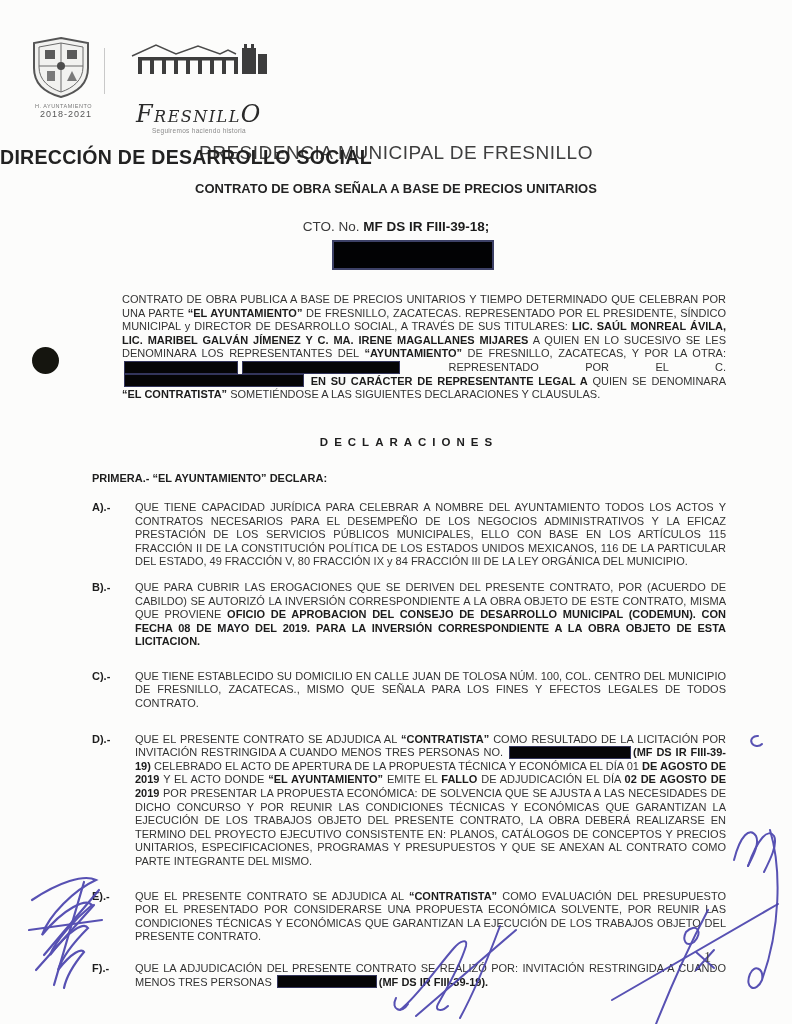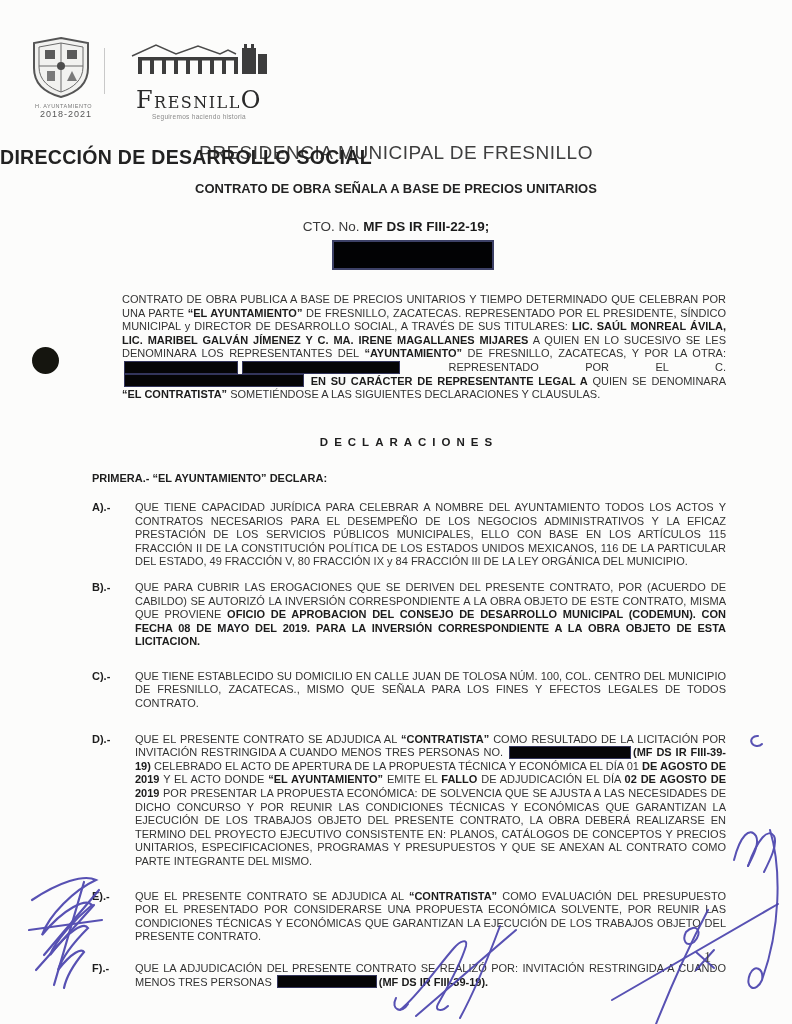--- a/index.html
+++ b/index.html
@@ -10,21 +10,21 @@
     color:#333;
     -webkit-font-smoothing:antialiased;
   }
   .b{font-weight:bold;color:#1b1b1b;}
   
   .crest{position:absolute;left:22px;top:36px;width:70px;text-align:right;}
   .crest .cap1{font-size:5.5px;color:#777;letter-spacing:.5px;margin-top:1px;}
   .crest .cap2{font-size:9px;color:#555;letter-spacing:1px;}
   .logo-divider{position:absolute;left:104px;top:48px;width:1px;height:46px;background:#c9c9c9;}
   .brand{position:absolute;left:114px;top:40px;width:170px;text-align:center;}
-  .brand .wordmark{font-family:"DejaVu Serif","Liberation Serif",serif;color:#2a2a2a;letter-spacing:1.5px;line-height:1;margin-top:6px;white-space:nowrap;}
+  .brand .wordmark{font-family:"DejaVu Serif","Liberation Serif",serif;color:#2a2a2a;letter-spacing:1.5px;line-height:1;margin-top:20px;white-space:nowrap;font-style:italic;}
   .brand .wm-big{font-size:24px;}
   .brand .wm-small{font-size:16px;}
   .brand .tagline{font-size:6.5px;color:#8a8a8a;margin-top:1px;letter-spacing:.3px;}
   
   .h-title{position:absolute;left:0;top:106px;width:100%;text-align:center;font-size:19px;color:#3e3e3e;letter-spacing:.5px;margin-top:36px;}
   .h-subtitle{position:absolute;left:0;top:146px;width:100%;text-align:left;font-size:19.5px;font-weight:bold;color:#222;letter-spacing:.3px;}
   .h-doctype{position:absolute;left:0;top:181px;width:100%;text-align:center;font-size:13px;font-weight:bold;color:#242424;}
   .h-cto{position:absolute;left:0;top:219px;width:100%;text-align:center;font-size:13.5px;color:#3a3a3a;}
   .cto-redact{position:absolute;left:332px;top:240px;width:158px;height:26px;background:#020204;border:2px solid #3c4066;}
   
@@ -88,21 +88,21 @@
     <rect x="127" y="4" width="3" height="5" fill="#3d3d3d"></rect>
     <rect x="134" y="14" width="9" height="20" fill="#3d3d3d"></rect>
   </svg>
   <div class="wordmark"><span class="wm-big">F</span><span class="wm-small">RESNILL</span><span class="wm-big">O</span></div>
   <div class="tagline">Seguiremos haciendo historia</div>
 </div>
 
 <div class="h-title">PRESIDENCIA MUNICIPAL DE FRESNILLO</div>
 <div class="h-subtitle">DIRECCIÓN DE DESARROLLO SOCIAL</div>
 <div class="h-doctype">CONTRATO DE OBRA SEÑALA A BASE DE PRECIOS UNITARIOS</div>
-<div class="h-cto"><span>CTO. No. </span><span class="b">MF DS IR FIII-22-19;</span></div>
+<div class="h-cto"><span>CTO. No. </span><span class="b">MF DS IR FIII-39-18;</span></div>
 <div class="cto-redact"></div>
 
 <div class="punch-dot"></div>
 
 <div class="doc-col">
   <div class="para"><span>CONTRATO DE OBRA PUBLICA A BASE DE PRECIOS UNITARIOS Y TIEMPO DETERMINADO QUE CELEBRAN POR UNA PARTE </span><span class="b">“EL AYUNTAMIENTO”</span><span> DE FRESNILLO, ZACATECAS. REPRESENTADO POR EL PRESIDENTE, SÍNDICO MUNICIPAL y DIRECTOR DE DESARROLLO SOCIAL,  A TRAVÉS DE SUS TITULARES: </span><span class="b">LIC. SAÚL MONREAL ÁVILA,  LIC. MARIBEL GALVÁN JÍMENEZ Y C. MA. IRENE MAGALLANES MIJARES</span><span> A QUIEN EN LO SUCESIVO SE LES DENOMINARA LOS REPRESENTANTES DEL </span><span class="b">“AYUNTAMIENTO”</span><span> DE FRESNILLO, ZACATECAS, Y POR LA OTRA: </span><span class="redact" style="width: 112px;"></span><span class="redact" style="width: 156px;"></span><span> REPRESENTADO POR EL C. </span><span class="redact" style="width: 178px;"></span><span class="b"> EN SU CARÁCTER DE REPRESENTANTE LEGAL A</span><span>  QUIEN SE DENOMINARA </span><span class="b">“EL CONTRATISTA”</span><span> SOMETIÉNDOSE A LAS  SIGUIENTES DECLARACIONES Y CLAUSULAS.</span></div>
 
   <div class="decl-head">DECLARACIONES</div>
   <div class="primera-head">PRIMERA.- “EL AYUNTAMIENTO” DECLARA:</div>
 

